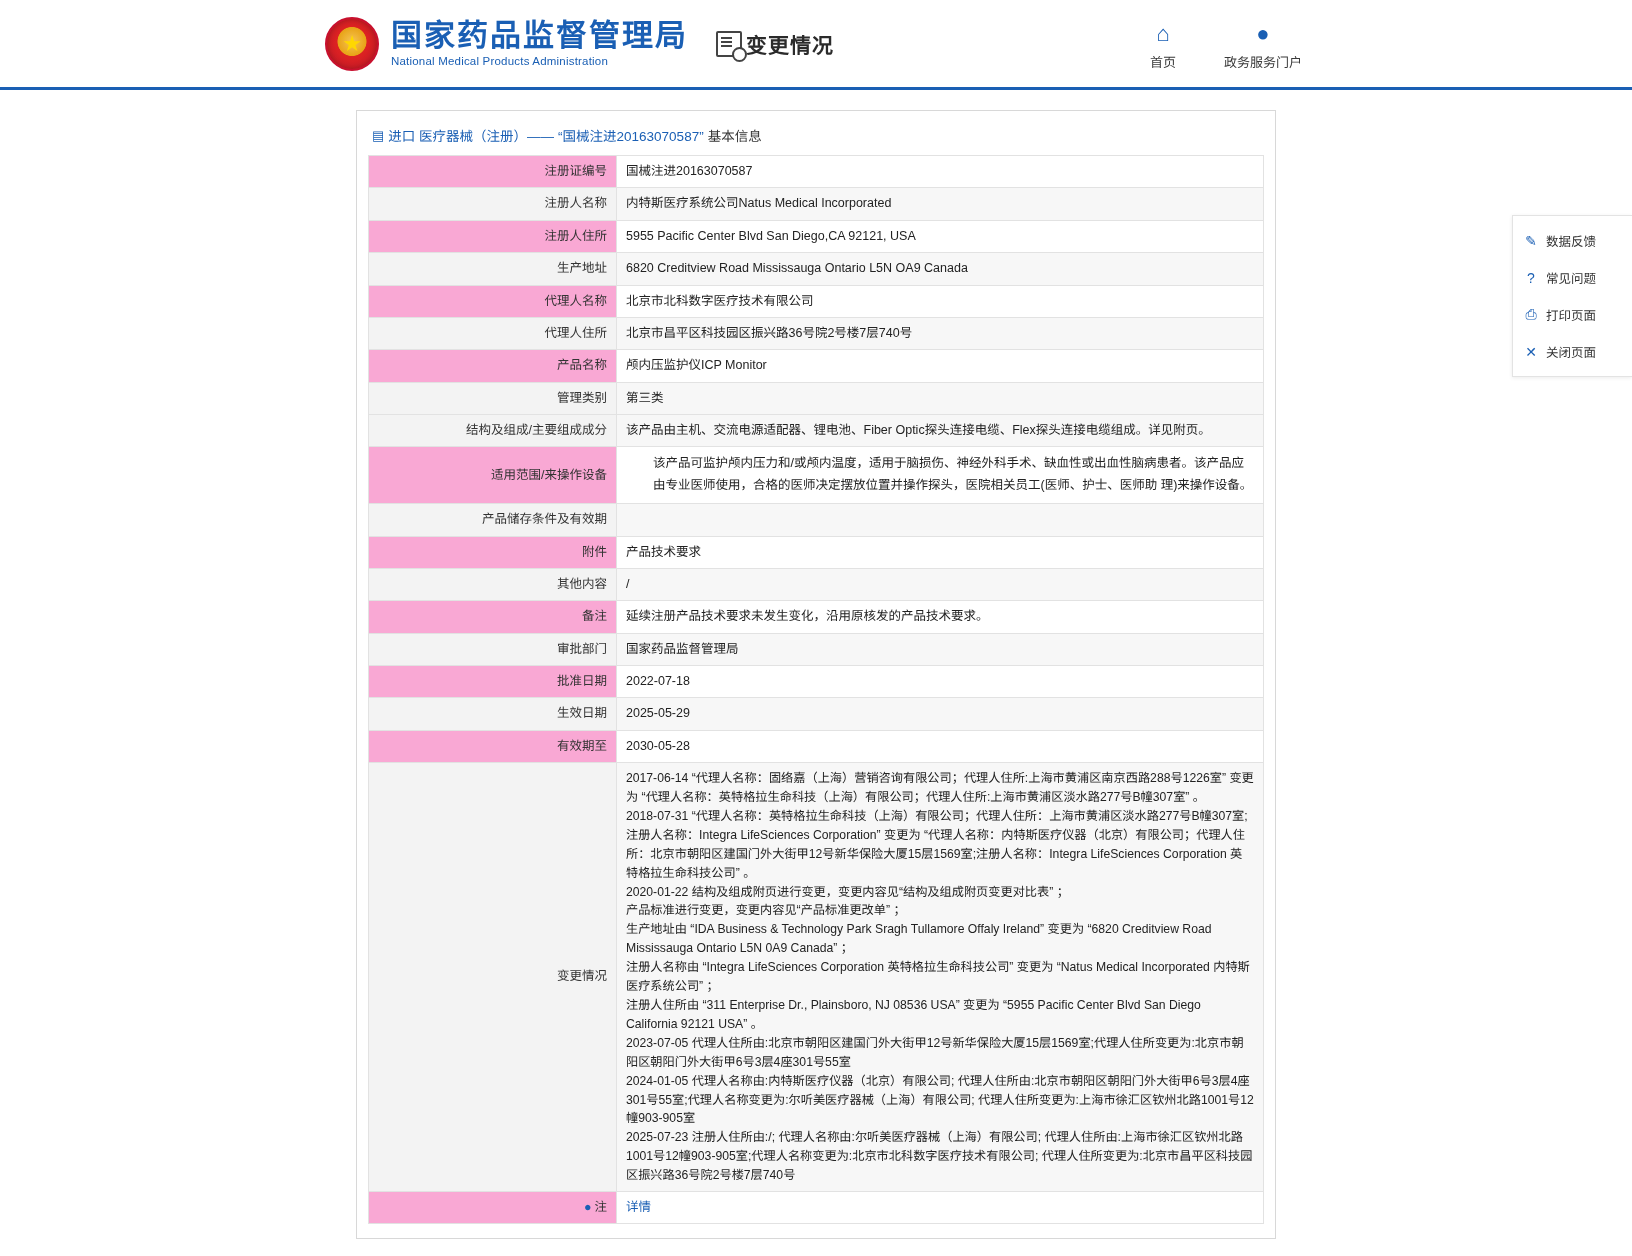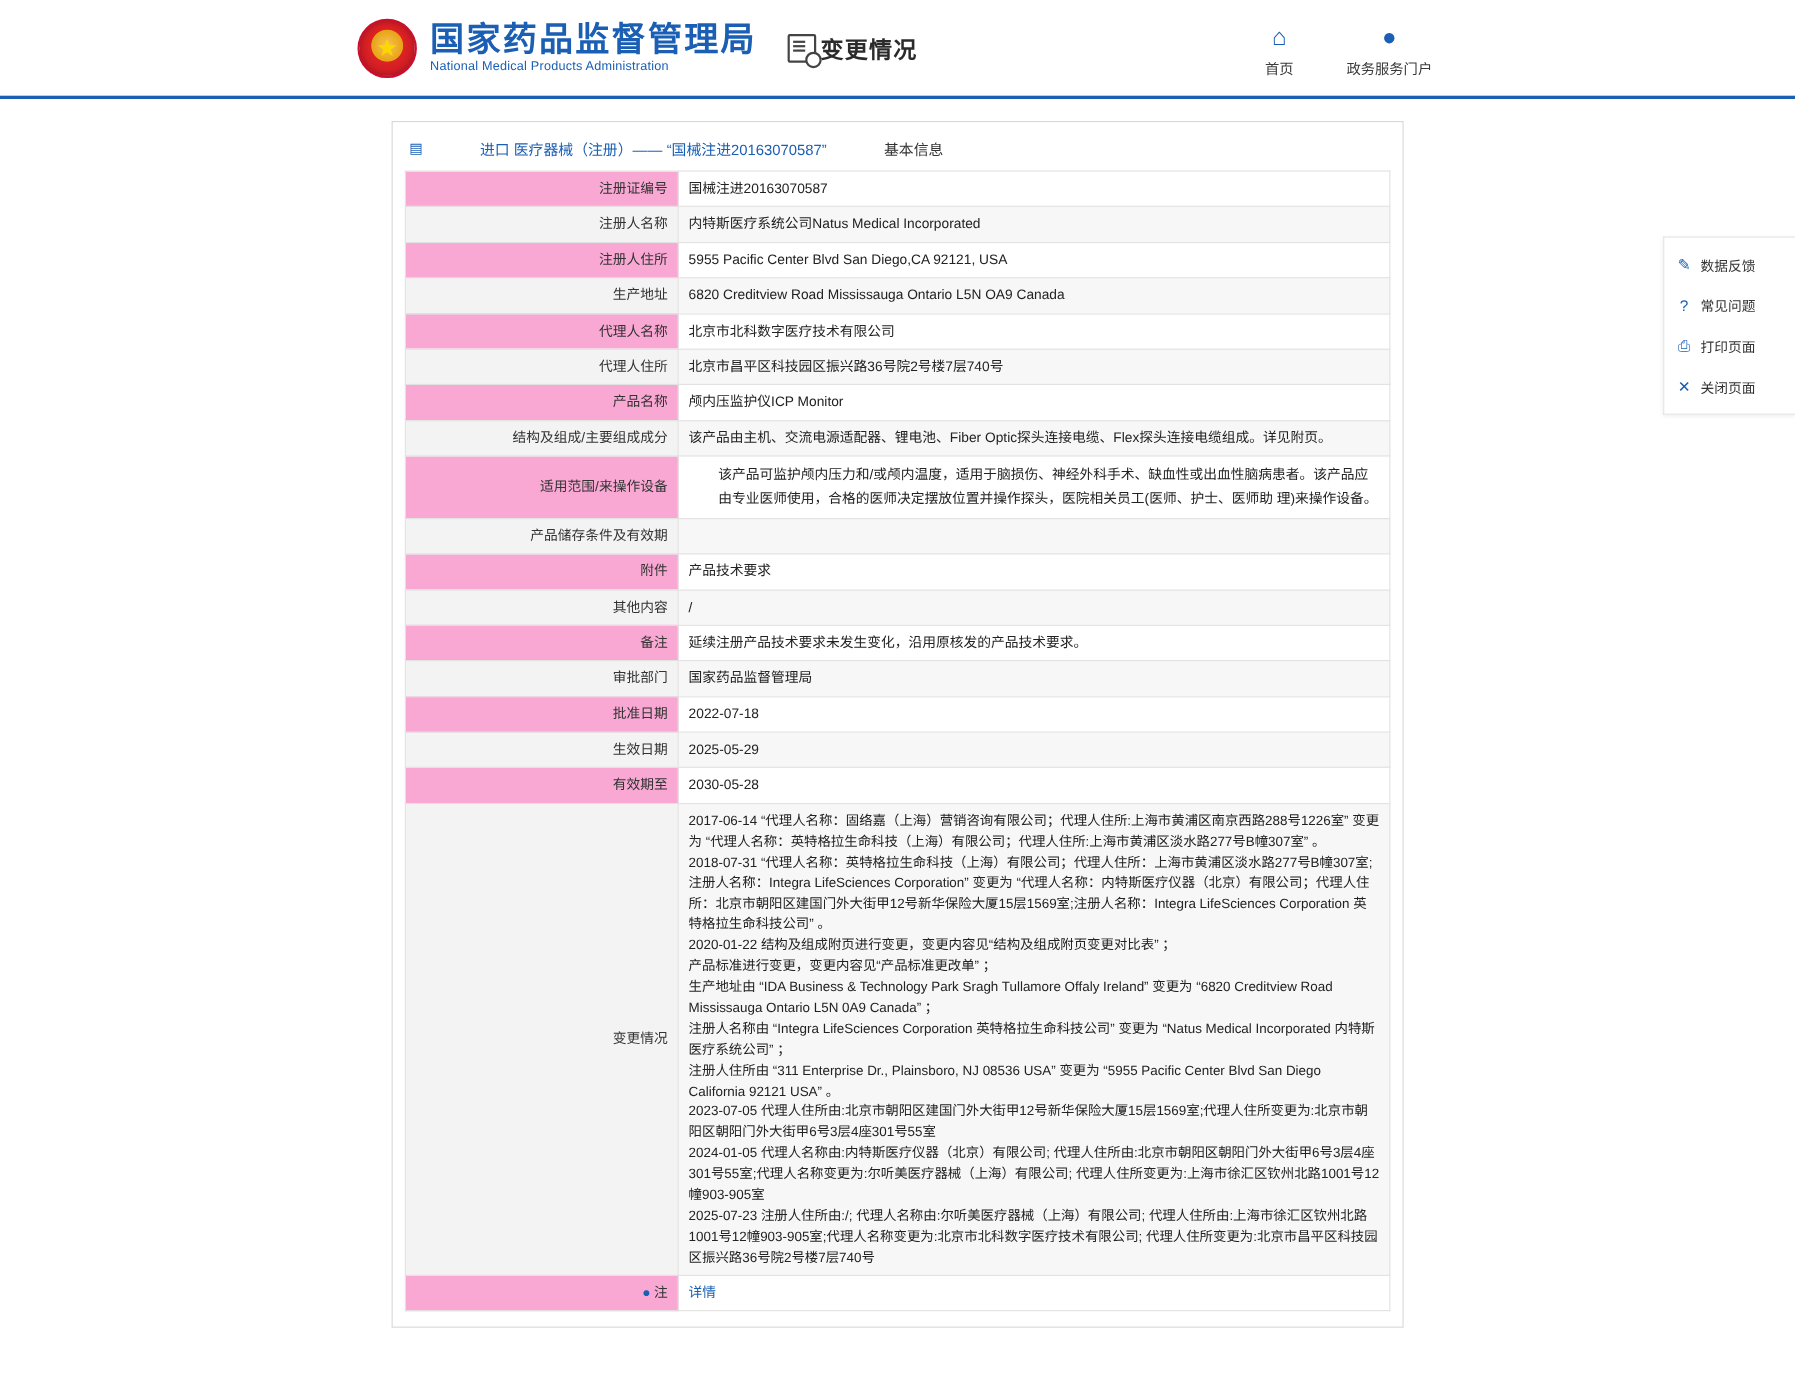--- a/index.html
+++ b/index.html
@@ -83,21 +83,21 @@
     border: 1px solid #d8d8d8;
     background: #fff;
     padding: 10px 11px 14px 11px;
   }
   .card-title {
     font-size: 13.5px; color: #1a5fb4; padding: 4px 2px 10px 4px;
     display: flex; align-items: center; gap: 4px;
   }
   .card-title .doc-icon { font-size: 13px; color: #1a5fb4; }
   .card-title .reg-no { color: #1a5fb4; }
-  .card-title .plain { color: #333; margin-left: 48px; }
+  .card-title .plain { color: #333; }
 
   table.info {
     width: 100%; border-collapse: collapse; table-layout: fixed;
     font-size: 12.5px;
   }
   table.info td {
     border: 1px solid #e2e2e2;
     padding: 6px 9px;
     vertical-align: middle;
     line-height: 1.55;
@@ -192,20 +192,24 @@
           <td class="label">代理人名称</td>
           <td class="value">北京市北科数字医疗技术有限公司</td>
         </tr>
         <tr class="alt">
           <td class="label">代理人住所</td>
           <td class="value">北京市昌平区科技园区振兴路36号院2号楼7层740号</td>
         </tr>
         <tr>
           <td class="label">产品名称</td>
           <td class="value">颅内压监护仪ICP Monitor</td>
+        </tr>
+        <tr class="alt">
+          <td class="label">管理类别</td>
+          <td class="value">第三类</td>
         </tr>
         <tr class="alt">
           <td class="label">结构及组成/主要组成成分</td>
           <td class="value">该产品由主机、交流电源适配器、锂电池、Fiber Optic探头连接电缆、Flex探头连接电缆组成。详见附页。</td>
         </tr>
         <tr>
           <td class="label">适用范围/来操作设备</td>
           <td class="value multiline">该产品可监护颅内压力和/或颅内温度，适用于脑损伤、神经外科手术、缺血性或出血性脑病患者。该产品应由专业医师使用，合格的医师决定摆放位置并操作探头，医院相关员工(医师、护士、医师助 理)来操作设备。</td>
         </tr>
         <tr class="alt">

